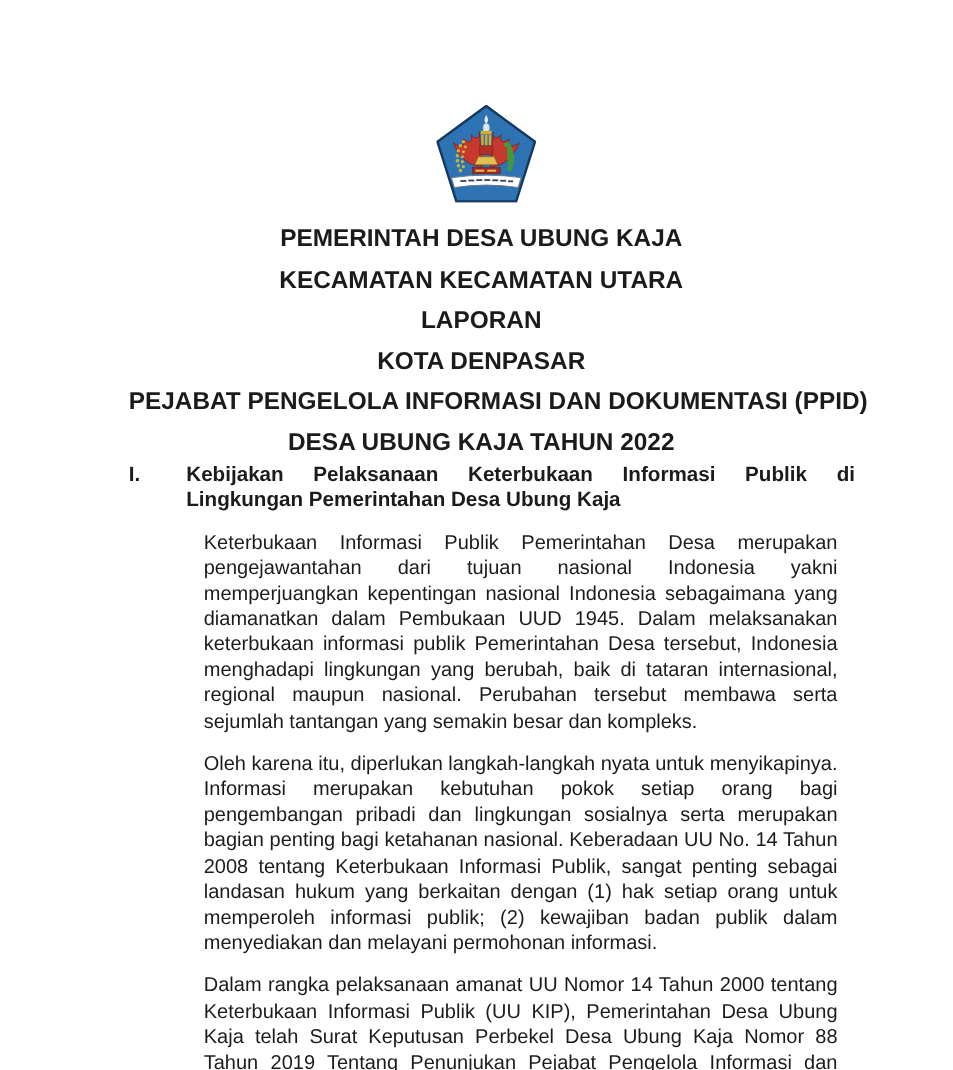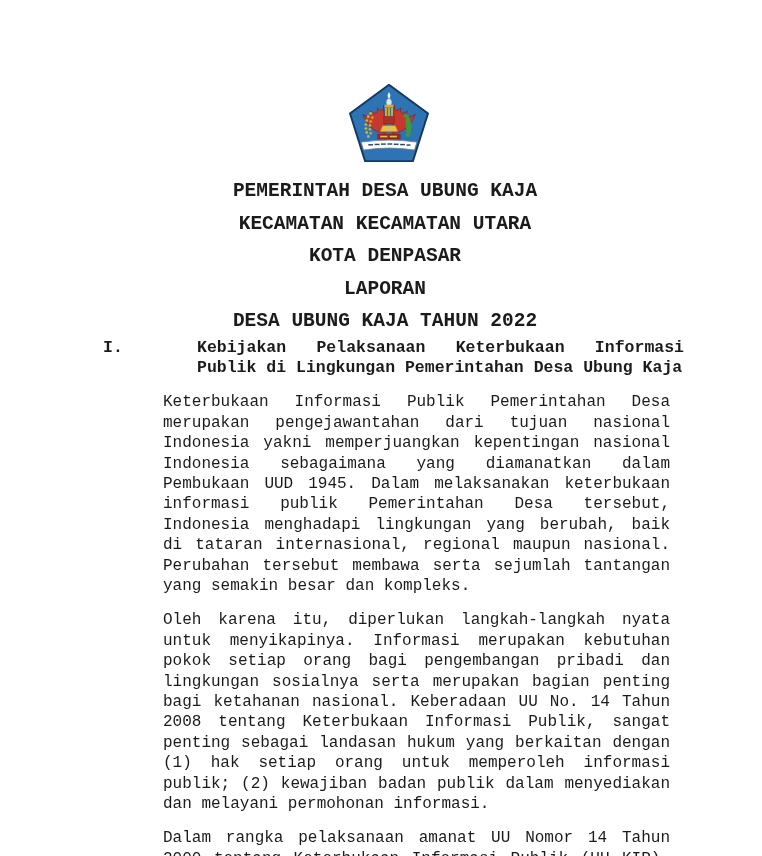--- a/index.html
+++ b/index.html
@@ -1,29 +1,29 @@
 <!DOCTYPE html>
 <html><head>
 <meta charset="utf-8">
 <style>
   html,body{margin:0;padding:0;background:#ffffff;}
   .page{
     position:relative;
     width:762px;height:856px;
     background:#ffffff;
     overflow:hidden;
-    font-family:Liberation Mono, monospace;
+    font-family:Liberation Sans, sans-serif;
     color:#1b1b1b;
   }
   .emblem-wrap{margin:84px 0 0 349px;width:80px;height:78px;}
   .letterhead{margin:13px 0 0 103px;width:564px;text-align:center;}
   .lh-line{height:32.5px;line-height:32.5px;font-weight:bold;font-size:19.5px;white-space:nowrap;}
   .section{display:grid;grid-template-columns:46px 535px;margin-left:103px;}
   .sec-numeral{font-weight:bold;font-size:16.5px;line-height:20.4px;}
-  .sec-title{font-weight:bold;font-size:16.5px;line-height:20.4px;text-align:justify;margin-left:48px;}
+  .sec-title{font-weight:bold;font-size:16.5px;line-height:20.4px;text-align:justify;}
   .para{margin:14px;font-size:16px;line-height:20.4px;text-align:justify;}
   .para.gap-before{margin-top:3px;}
   .sop-item{display:flex;margin-left:30px;font-size:16px;line-height:20.4px;}
   .sop-num{width:25px;flex:0 0 25px;}
   .sop-label{flex:1;}
 </style>
 </head>
 <body>
 
 <div class="page">
@@ -92,22 +92,23 @@
             <rect x="64" y="75.2" width="6" height="1.8"></rect>
           <rect x="72" y="75.8" width="5" height="1.8"></rect>
         </g>
       </g>
     </svg>
   </div>
 
   <div class="letterhead">
     <div class="lh-line">PEMERINTAH DESA UBUNG KAJA</div>
     <div class="lh-line">KECAMATAN KECAMATAN UTARA</div>
+    <div class="lh-line">LAPORAN</div>
     <div class="lh-line">KOTA DENPASAR</div>
-    <div class="lh-line">LAPORAN</div>
+    <div class="lh-line">PEJABAT PENGELOLA INFORMASI DAN DOKUMENTASI (PPID)</div>
     <div class="lh-line">DESA UBUNG KAJA TAHUN 2022</div>
   </div>
 
   <div class="section">
     <div class="sec-numeral">I.</div>
     <div class="sec-body">
       <div class="sec-title">Kebijakan Pelaksanaan Keterbukaan Informasi Publik di Lingkungan Pemerintahan Desa Ubung Kaja</div>
       <p class="para">Keterbukaan Informasi Publik Pemerintahan Desa merupakan pengejawantahan dari tujuan nasional Indonesia yakni memperjuangkan kepentingan nasional Indonesia sebagaimana yang diamanatkan dalam Pembukaan UUD 1945. Dalam melaksanakan keterbukaan informasi publik Pemerintahan Desa tersebut, Indonesia menghadapi lingkungan yang berubah, baik di tataran internasional, regional maupun nasional. Perubahan tersebut membawa serta sejumlah tantangan yang semakin besar dan kompleks.</p>
       <p class="para">Oleh karena itu, diperlukan langkah-langkah nyata untuk menyikapinya. Informasi merupakan kebutuhan pokok setiap orang bagi pengembangan pribadi dan lingkungan sosialnya serta merupakan bagian penting bagi ketahanan nasional. Keberadaan UU No. 14 Tahun 2008 tentang Keterbukaan Informasi Publik, sangat penting sebagai landasan hukum yang berkaitan dengan (1) hak setiap orang untuk memperoleh informasi publik; (2) kewajiban badan publik dalam menyediakan dan melayani permohonan informasi.</p>
       <p class="para">Dalam rangka pelaksanaan amanat UU Nomor 14 Tahun 2000 tentang Keterbukaan Informasi Publik (UU KIP), Pemerintahan Desa Ubung Kaja telah Surat Keputusan Perbekel Desa Ubung Kaja Nomor 88 Tahun 2019 Tentang Penunjukan Pejabat Pengelola Informasi dan Dokumentasi (PPID) Desa Ubung Kaja.</p>

